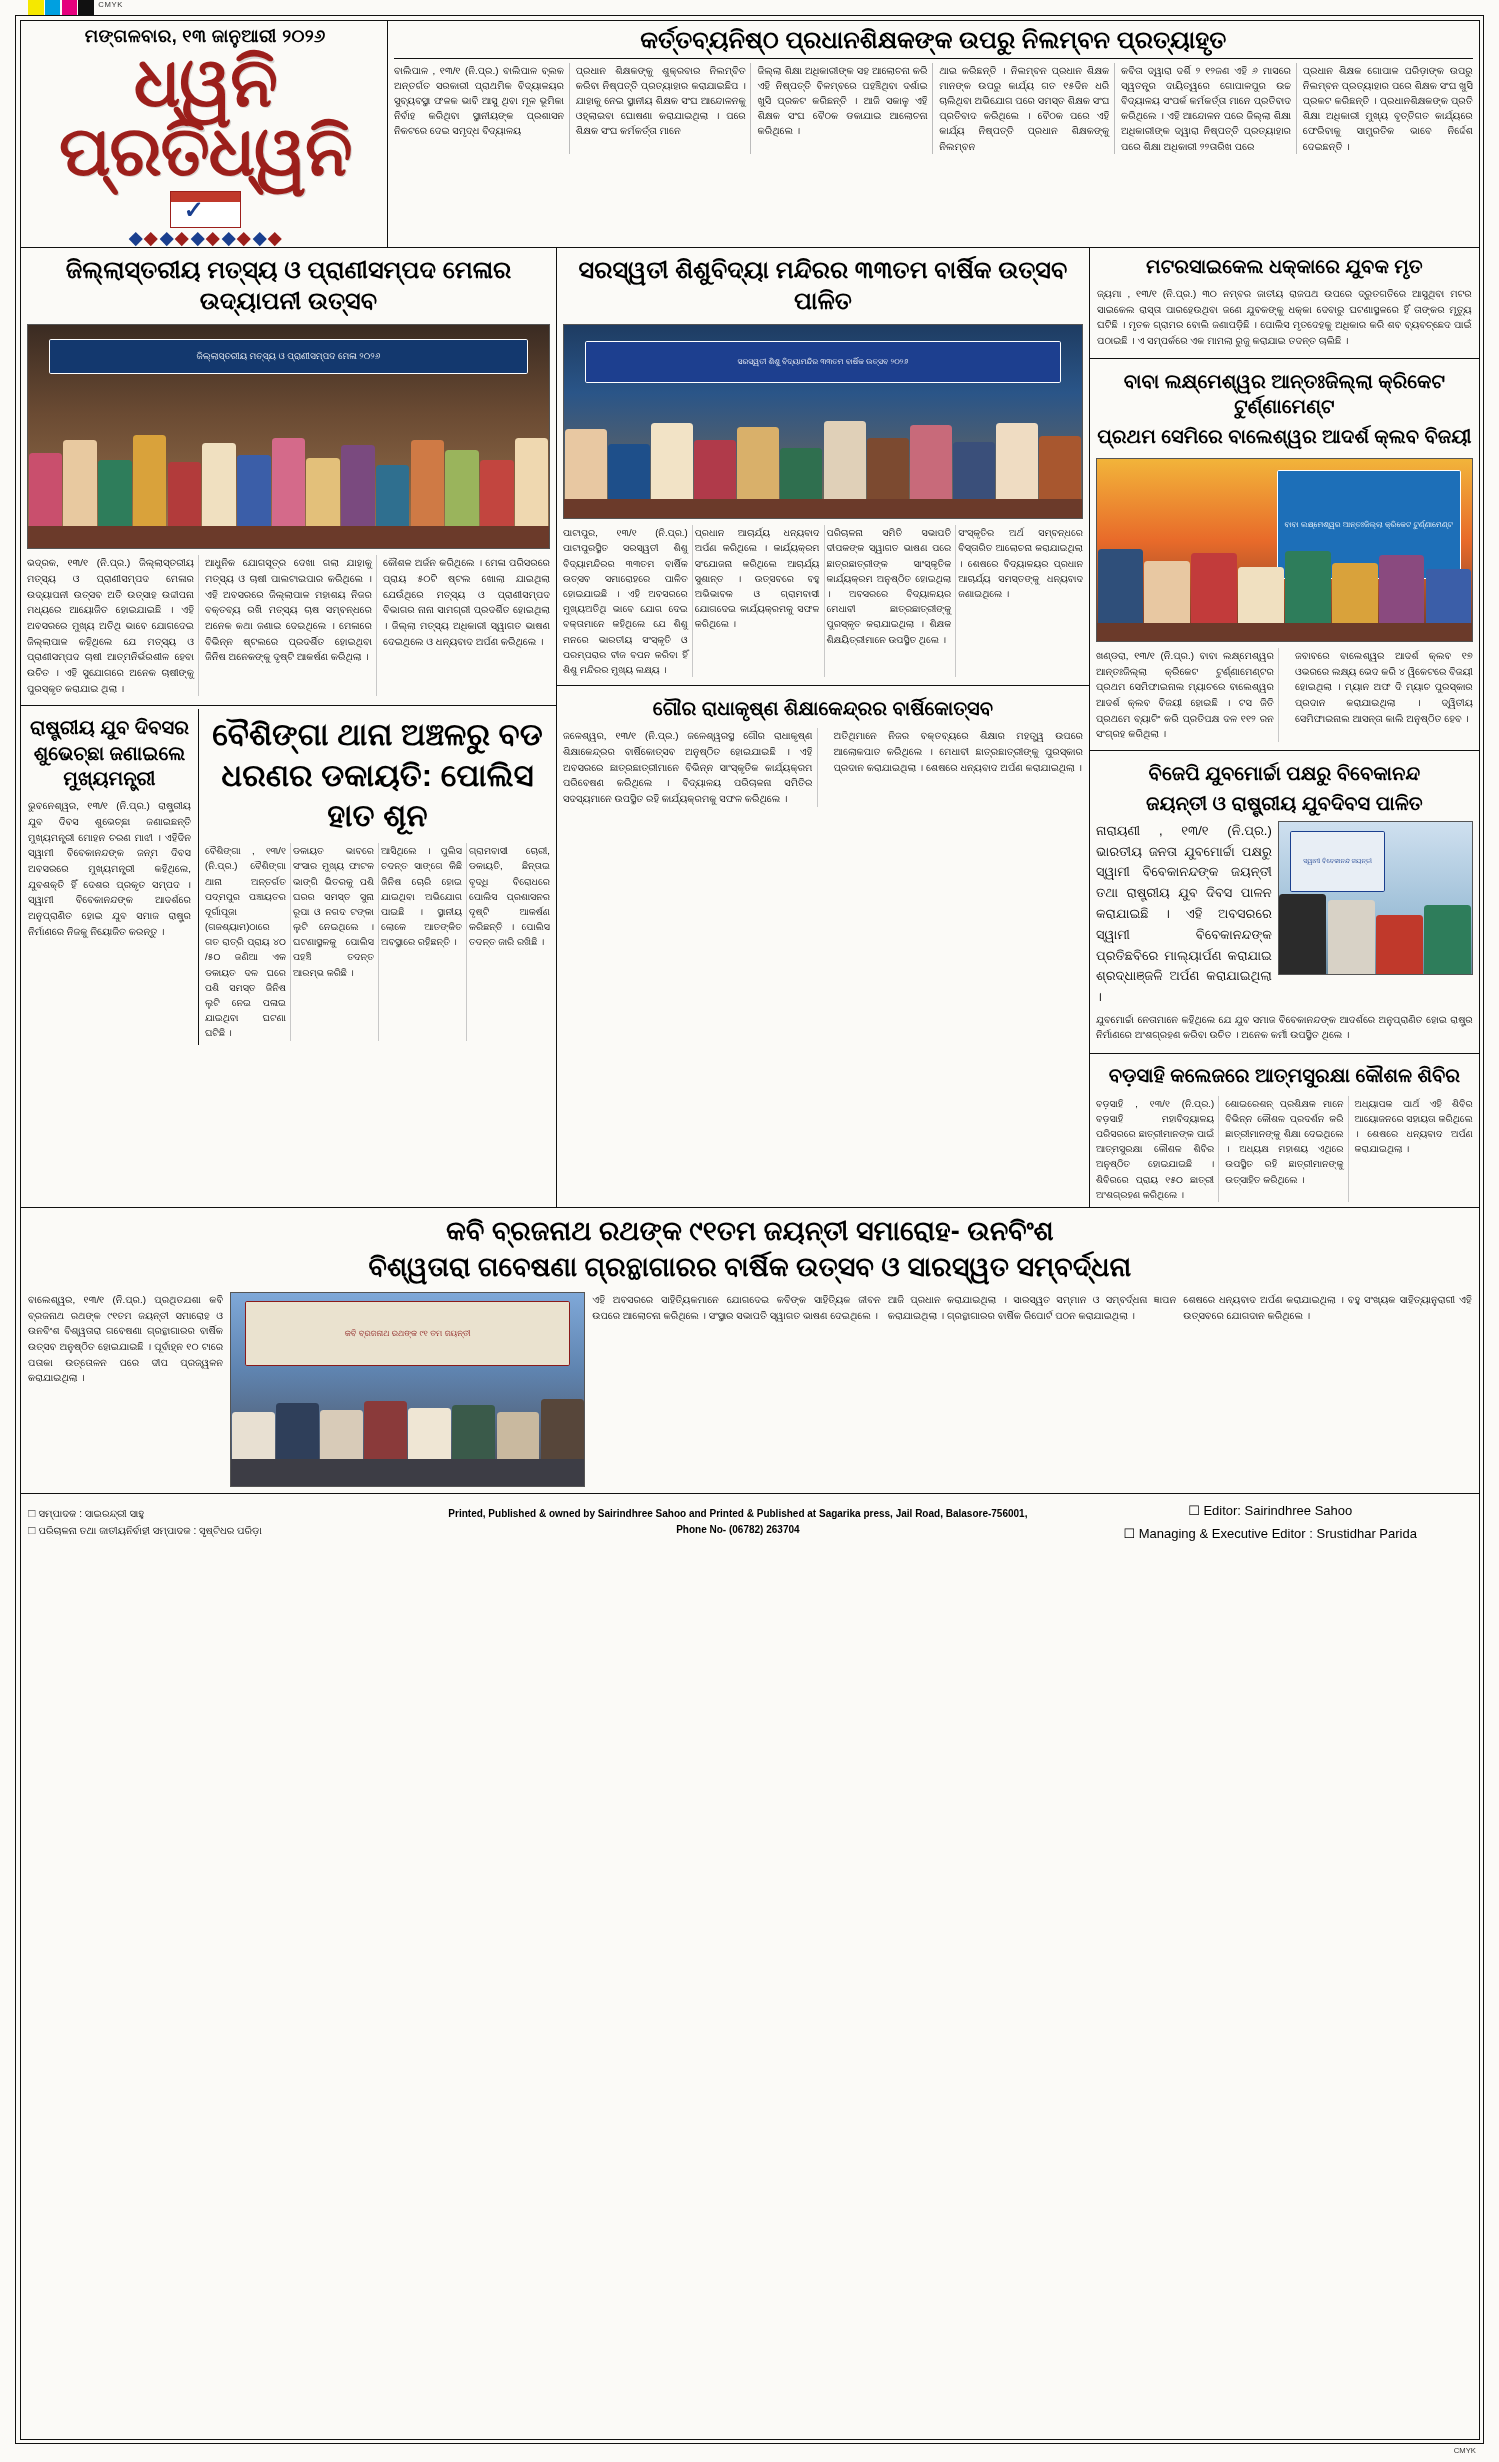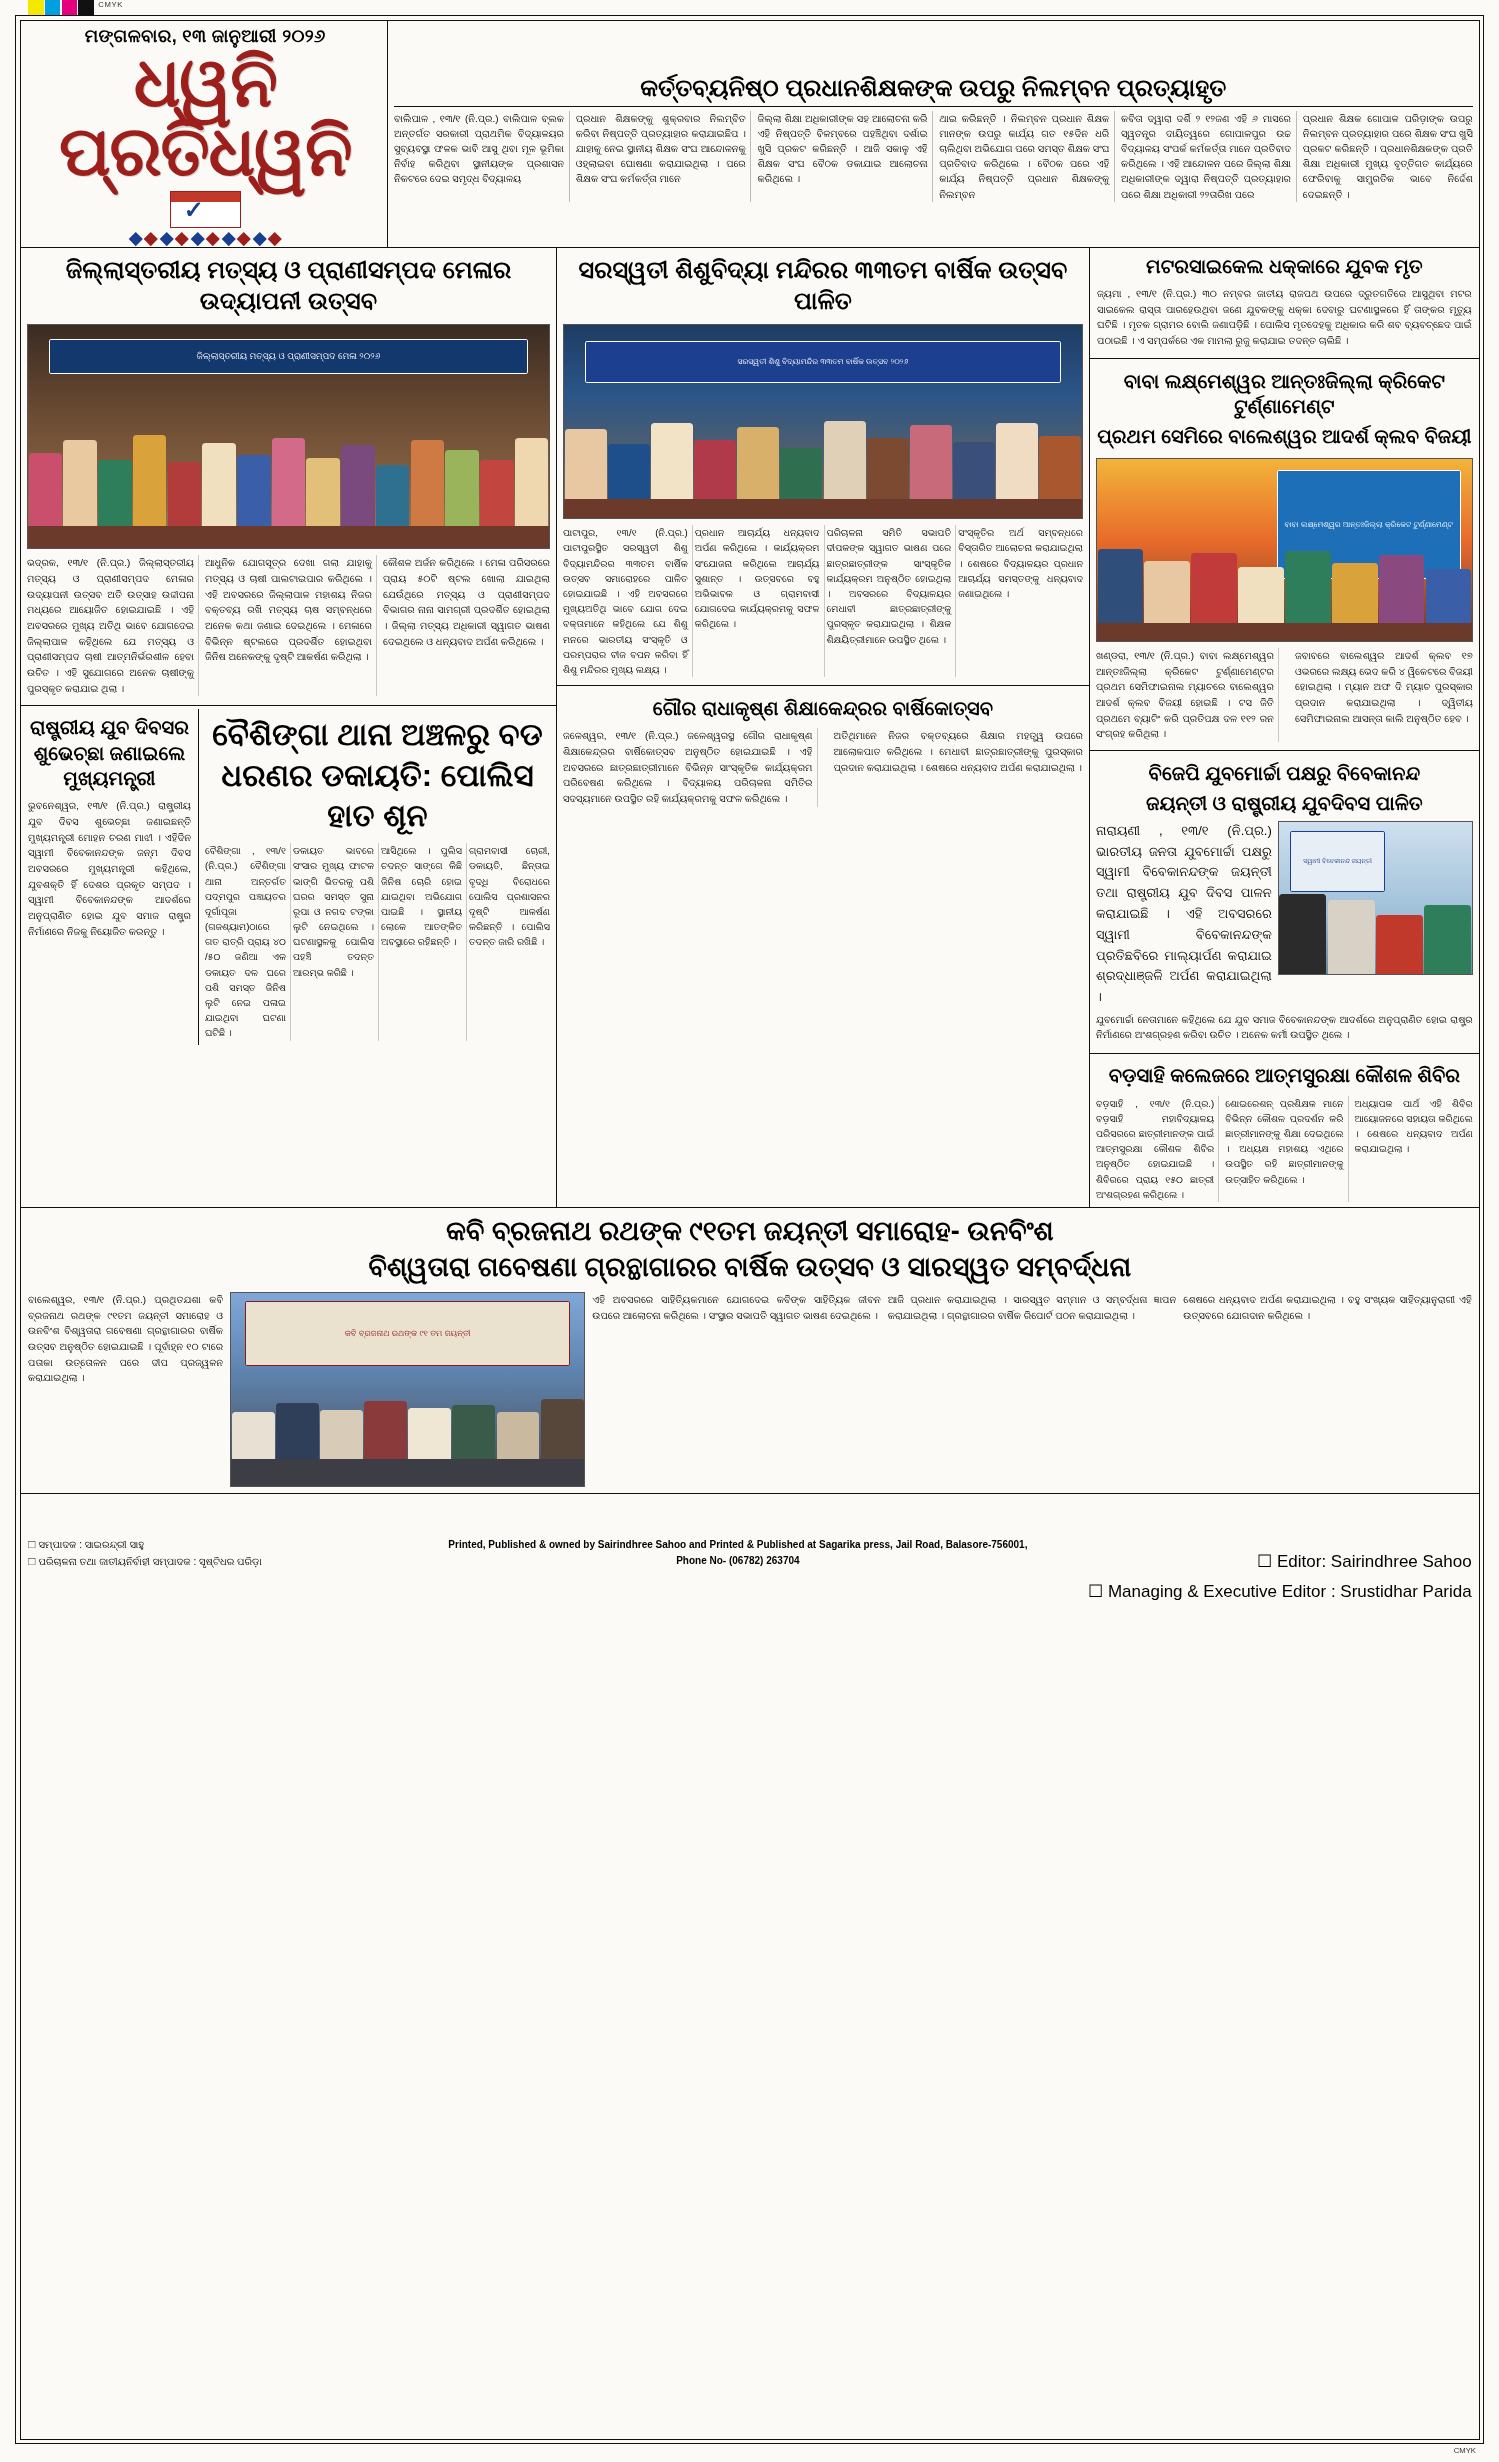--- a/index.html
+++ b/index.html
@@ -84,21 +84,20 @@
   }
   .diamond-row {
     display:flex; justify-content:center; gap:6px; margin-top:6px;
   }
   .diamond { width:9.5px; height:9.5px; background:#1a3f8f; transform:rotate(45deg); }
   .diamond.r { background:#9c1f1b; }
 
   .lead-block {
     flex: 1;
     padding: 3.6px 6px 2.4px 6px;
-    margin-top: 48px;
   }
   .lead-head {
     font-size: 24px;
     font-weight: bold;
     text-align: center;
     border-bottom: 1.2px solid #111;
     padding-bottom: 3.6px;
     margin-bottom: 3.6px;
     line-height: 1.25;
   }
@@ -147,21 +146,21 @@
   
   .bottom {
     border-top: 1.8px solid #111;
     display:flex;
     font-size: 10px;
     padding: 4.7px 7.1px;
     align-items: center;
   }
   .bot-left { width: 379px; line-height:1.7; }
   .bot-mid { flex:1; text-align:center; line-height:1.6; font-weight:bold; }
-  .bot-right { width: 403px; text-align:right; line-height:1.8; font-size:17px;margin-top:48px; }
+  .bot-right { width: 403px; text-align:center; line-height:1.8; font-size:13px; }
   .footer-cmyk { text-align:right; font-size:7.7px; padding:1.2px 24px 0 0; color:#333; }
 
   
   .ph-sky { position:absolute; inset:0; }
   .people { position:absolute; bottom:0; left:0; right:0; height:55%; display:flex; align-items:flex-end; }
   .person { flex:1; margin:0 0.6px; border-radius:3.6px 3.6px 0 0; }
   .banner-strip {
     position:absolute; left:4%; right:4%; top:8%; height:22%;
     background:#1d3f8f; border:1.2px solid #fff; border-radius:1.8px;
     color:#fff; font-size:7.7px; display:flex; align-items:center; justify-content:center;

